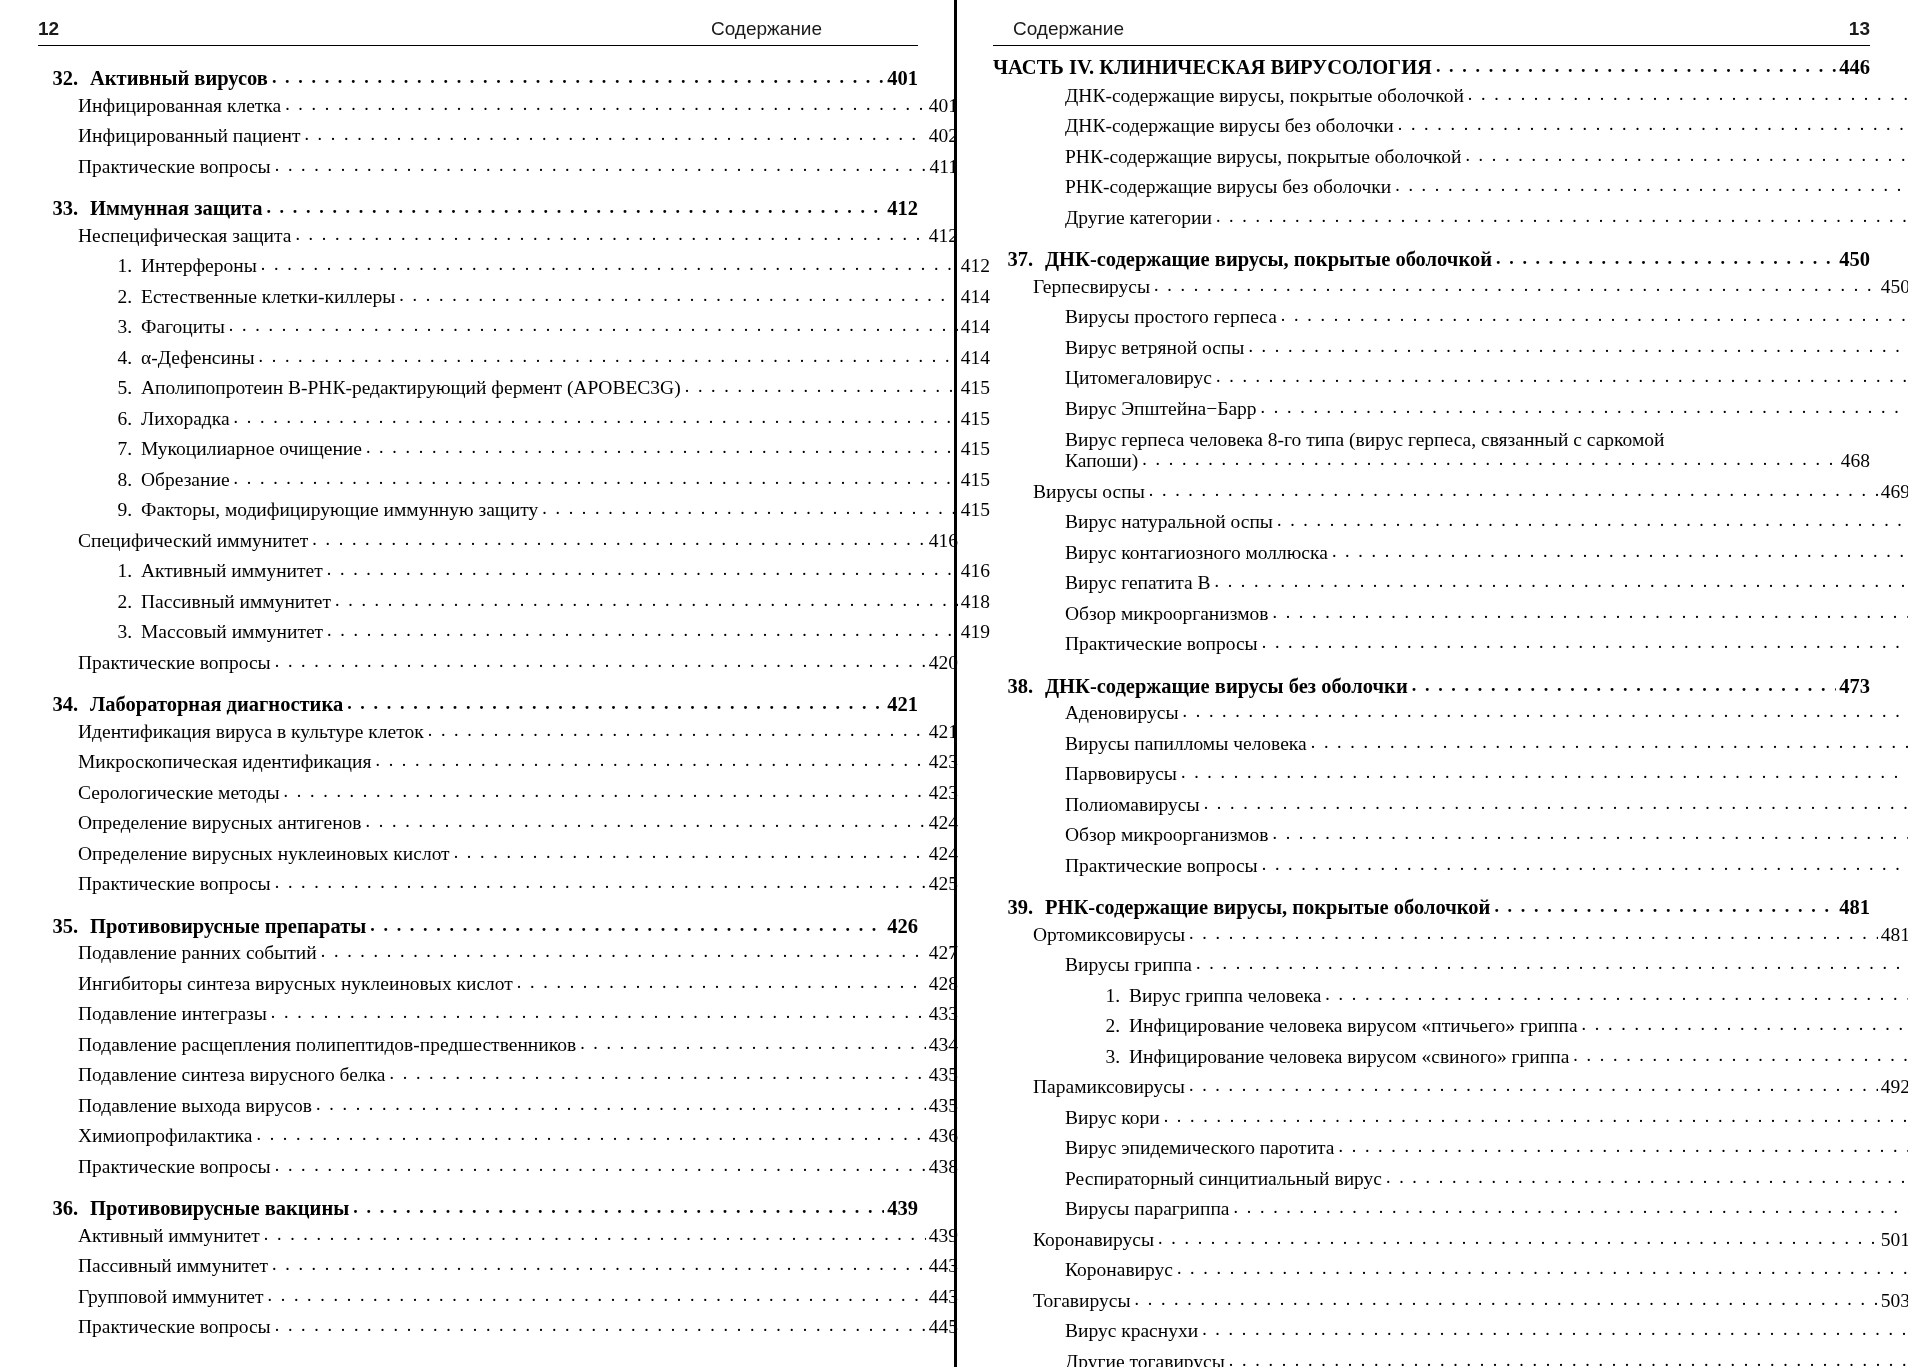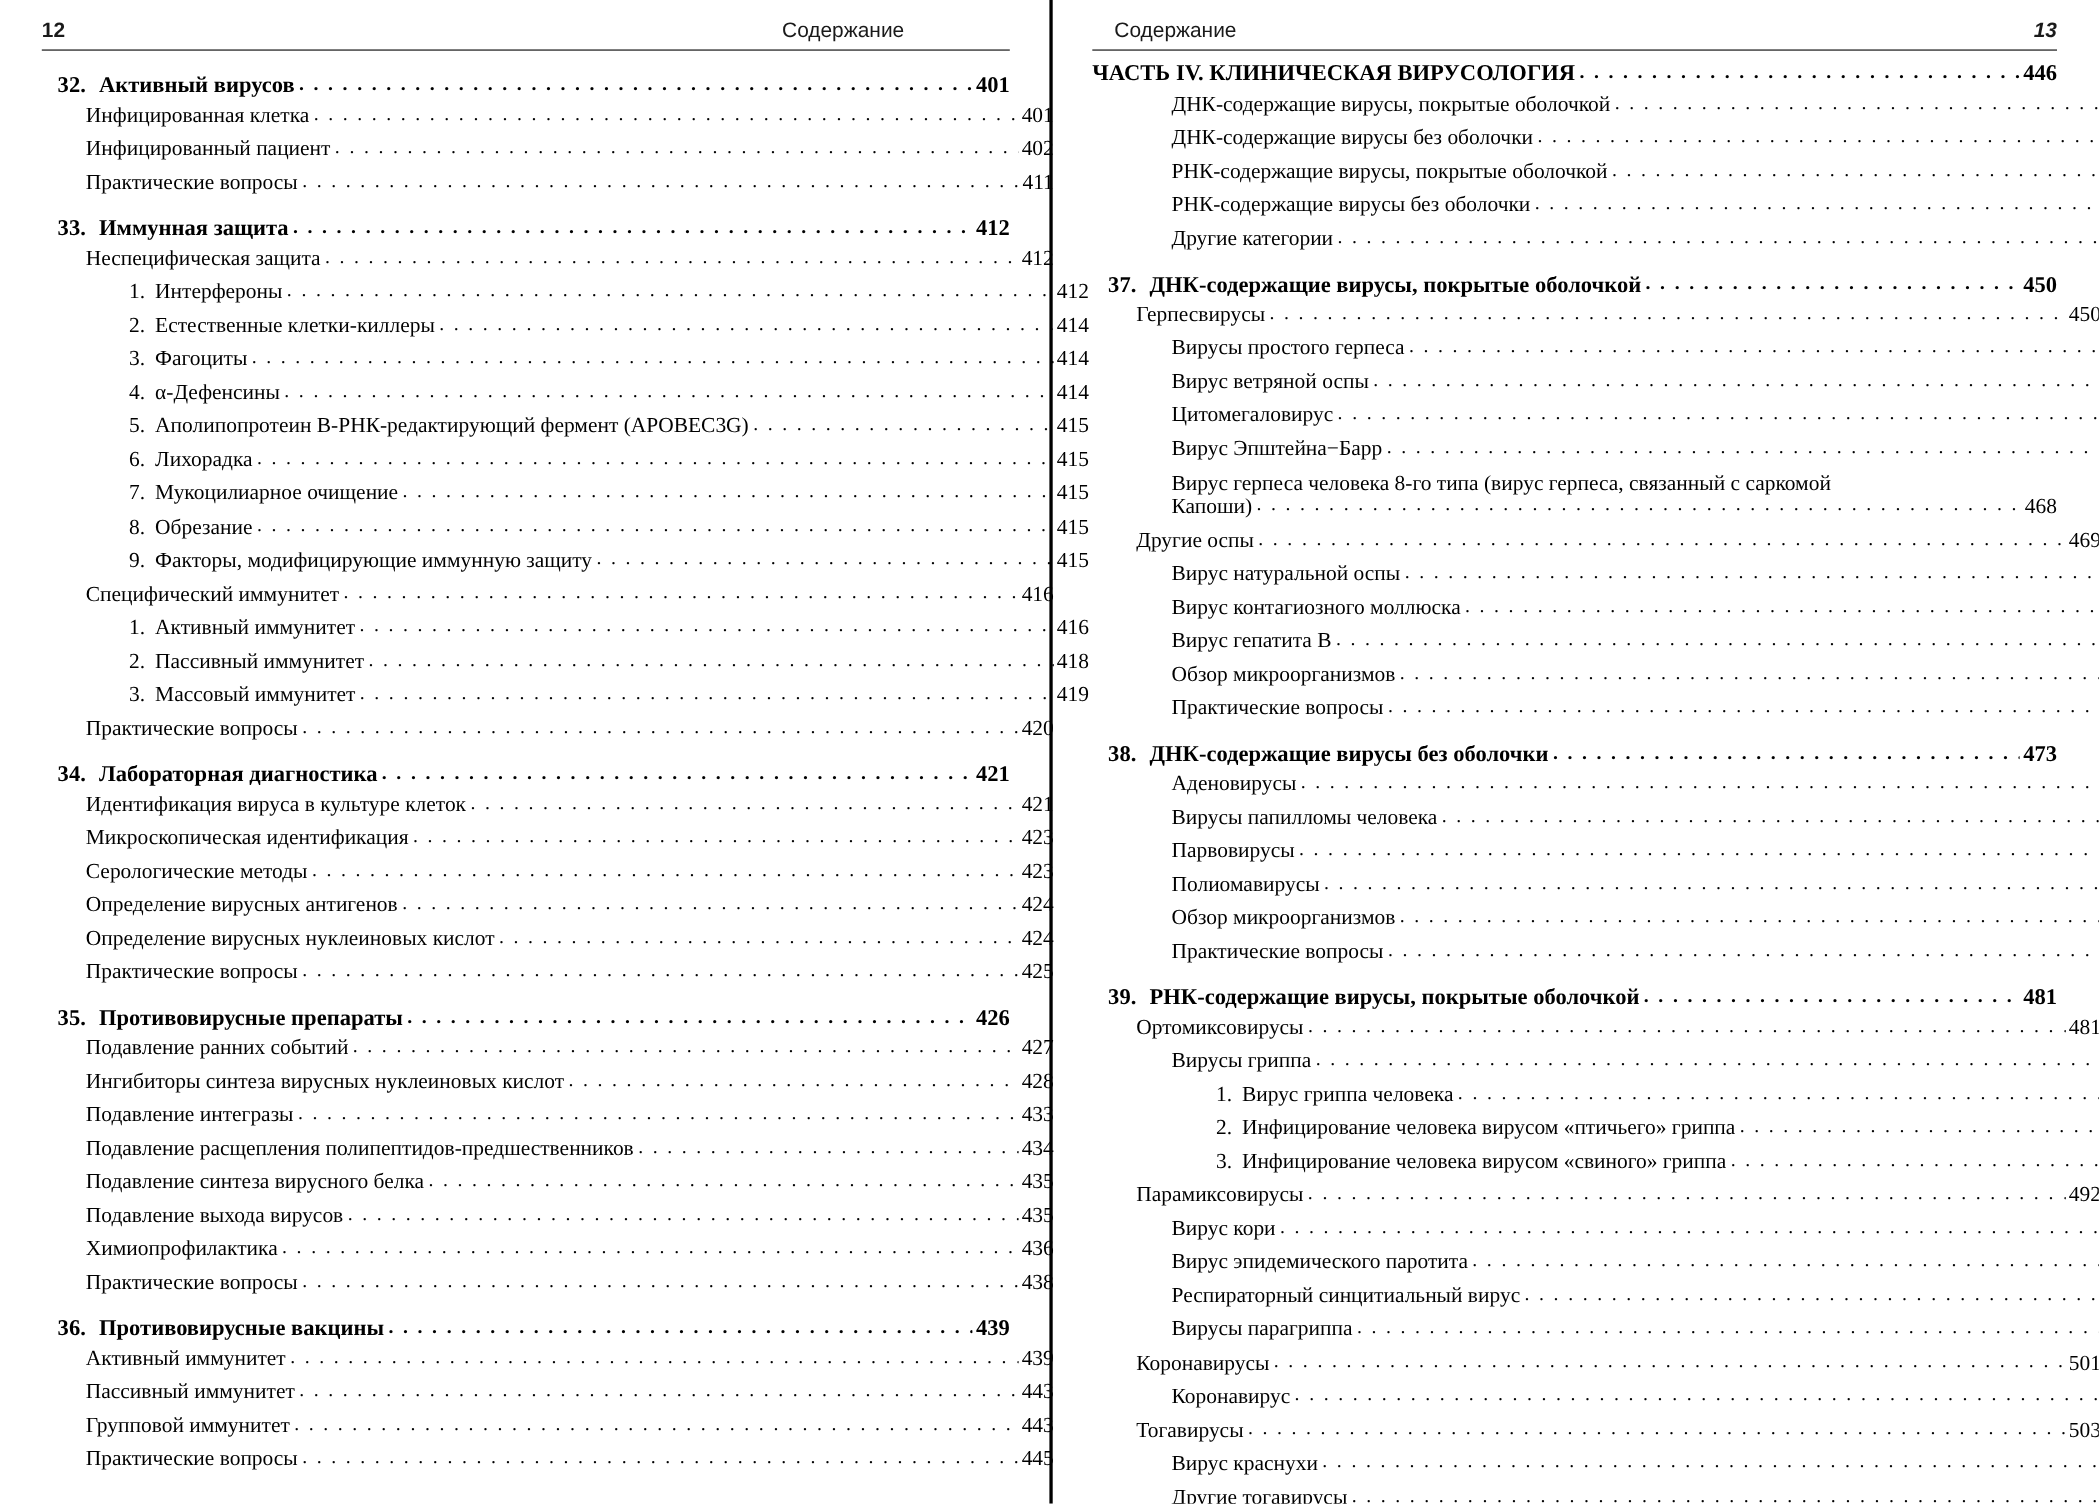--- a/index.html
+++ b/index.html
@@ -50,21 +50,21 @@
   .runhead .folio {
     font-weight: bold;
     font-size: 19px;
   }
   .runhead .rh-title {
     font-size: 19px;
   }
   .runhead.left .folio { margin-right: 0; }
   .runhead.left .rh-title { margin-left: auto; margin-right: 96px; }
   .runhead.right .rh-title { margin-left: 20px; }
-  .runhead.right .folio { margin-left: auto; font-style: italic; }
+  .runhead.right .folio { margin-left: auto; }
 
   .toc { font-size: 19.5px; }
 
   .row {
     display: flex;
     align-items: baseline;
     width: 100%;
     line-height: 1.0;
     margin: 0;
     padding: 0;
@@ -446,21 +446,21 @@
         </div>
         <div class="wrap-row">
           <div class="l1">Вирус герпеса человека 8-го типа (вирус герпеса, связанный с саркомой</div>
           <div class="l2 row">
             <span class="txt">Капоши)</span>
             <span class="dots">. . . . . . . . . . . . . . . . . . . . . . . . . . . . . . . . . . . . . . . . . . . . . . . . . . . . . . . . . . . . . . . . . . . . . . . . . . . . . . . . . . . . . . . . . . </span>
             <span class="pg">468</span>
           </div>
         </div>
         <div class="row lvl-a">
-          <span class="txt">Другие оспы</span>
+          <span class="txt">Вирусы оспы</span>
           <span class="dots">. . . . . . . . . . . . . . . . . . . . . . . . . . . . . . . . . . . . . . . . . . . . . . . . . . . . . . . . . . . . . . . . . . . . . . . . . . . . . . . . . . . . . . . . . . </span>
           <span class="pg">469</span>
         </div>
         <div class="row lvl-b">
           <span class="txt">Вирус натуральной оспы</span>
           <span class="dots">. . . . . . . . . . . . . . . . . . . . . . . . . . . . . . . . . . . . . . . . . . . . . . . . . . . . . . . . . . . . . . . . . . . . . . . . . . . . . . . . . . . . . . . . . . </span>
         </div>
         <div class="row lvl-b">
           <span class="txt">Вирус контагиозного моллюска</span>
           <span class="dots">. . . . . . . . . . . . . . . . . . . . . . . . . . . . . . . . . . . . . . . . . . . . . . . . . . . . . . . . . . . . . . . . . . . . . . . . . . . . . . . . . . . . . . . . . . </span>

